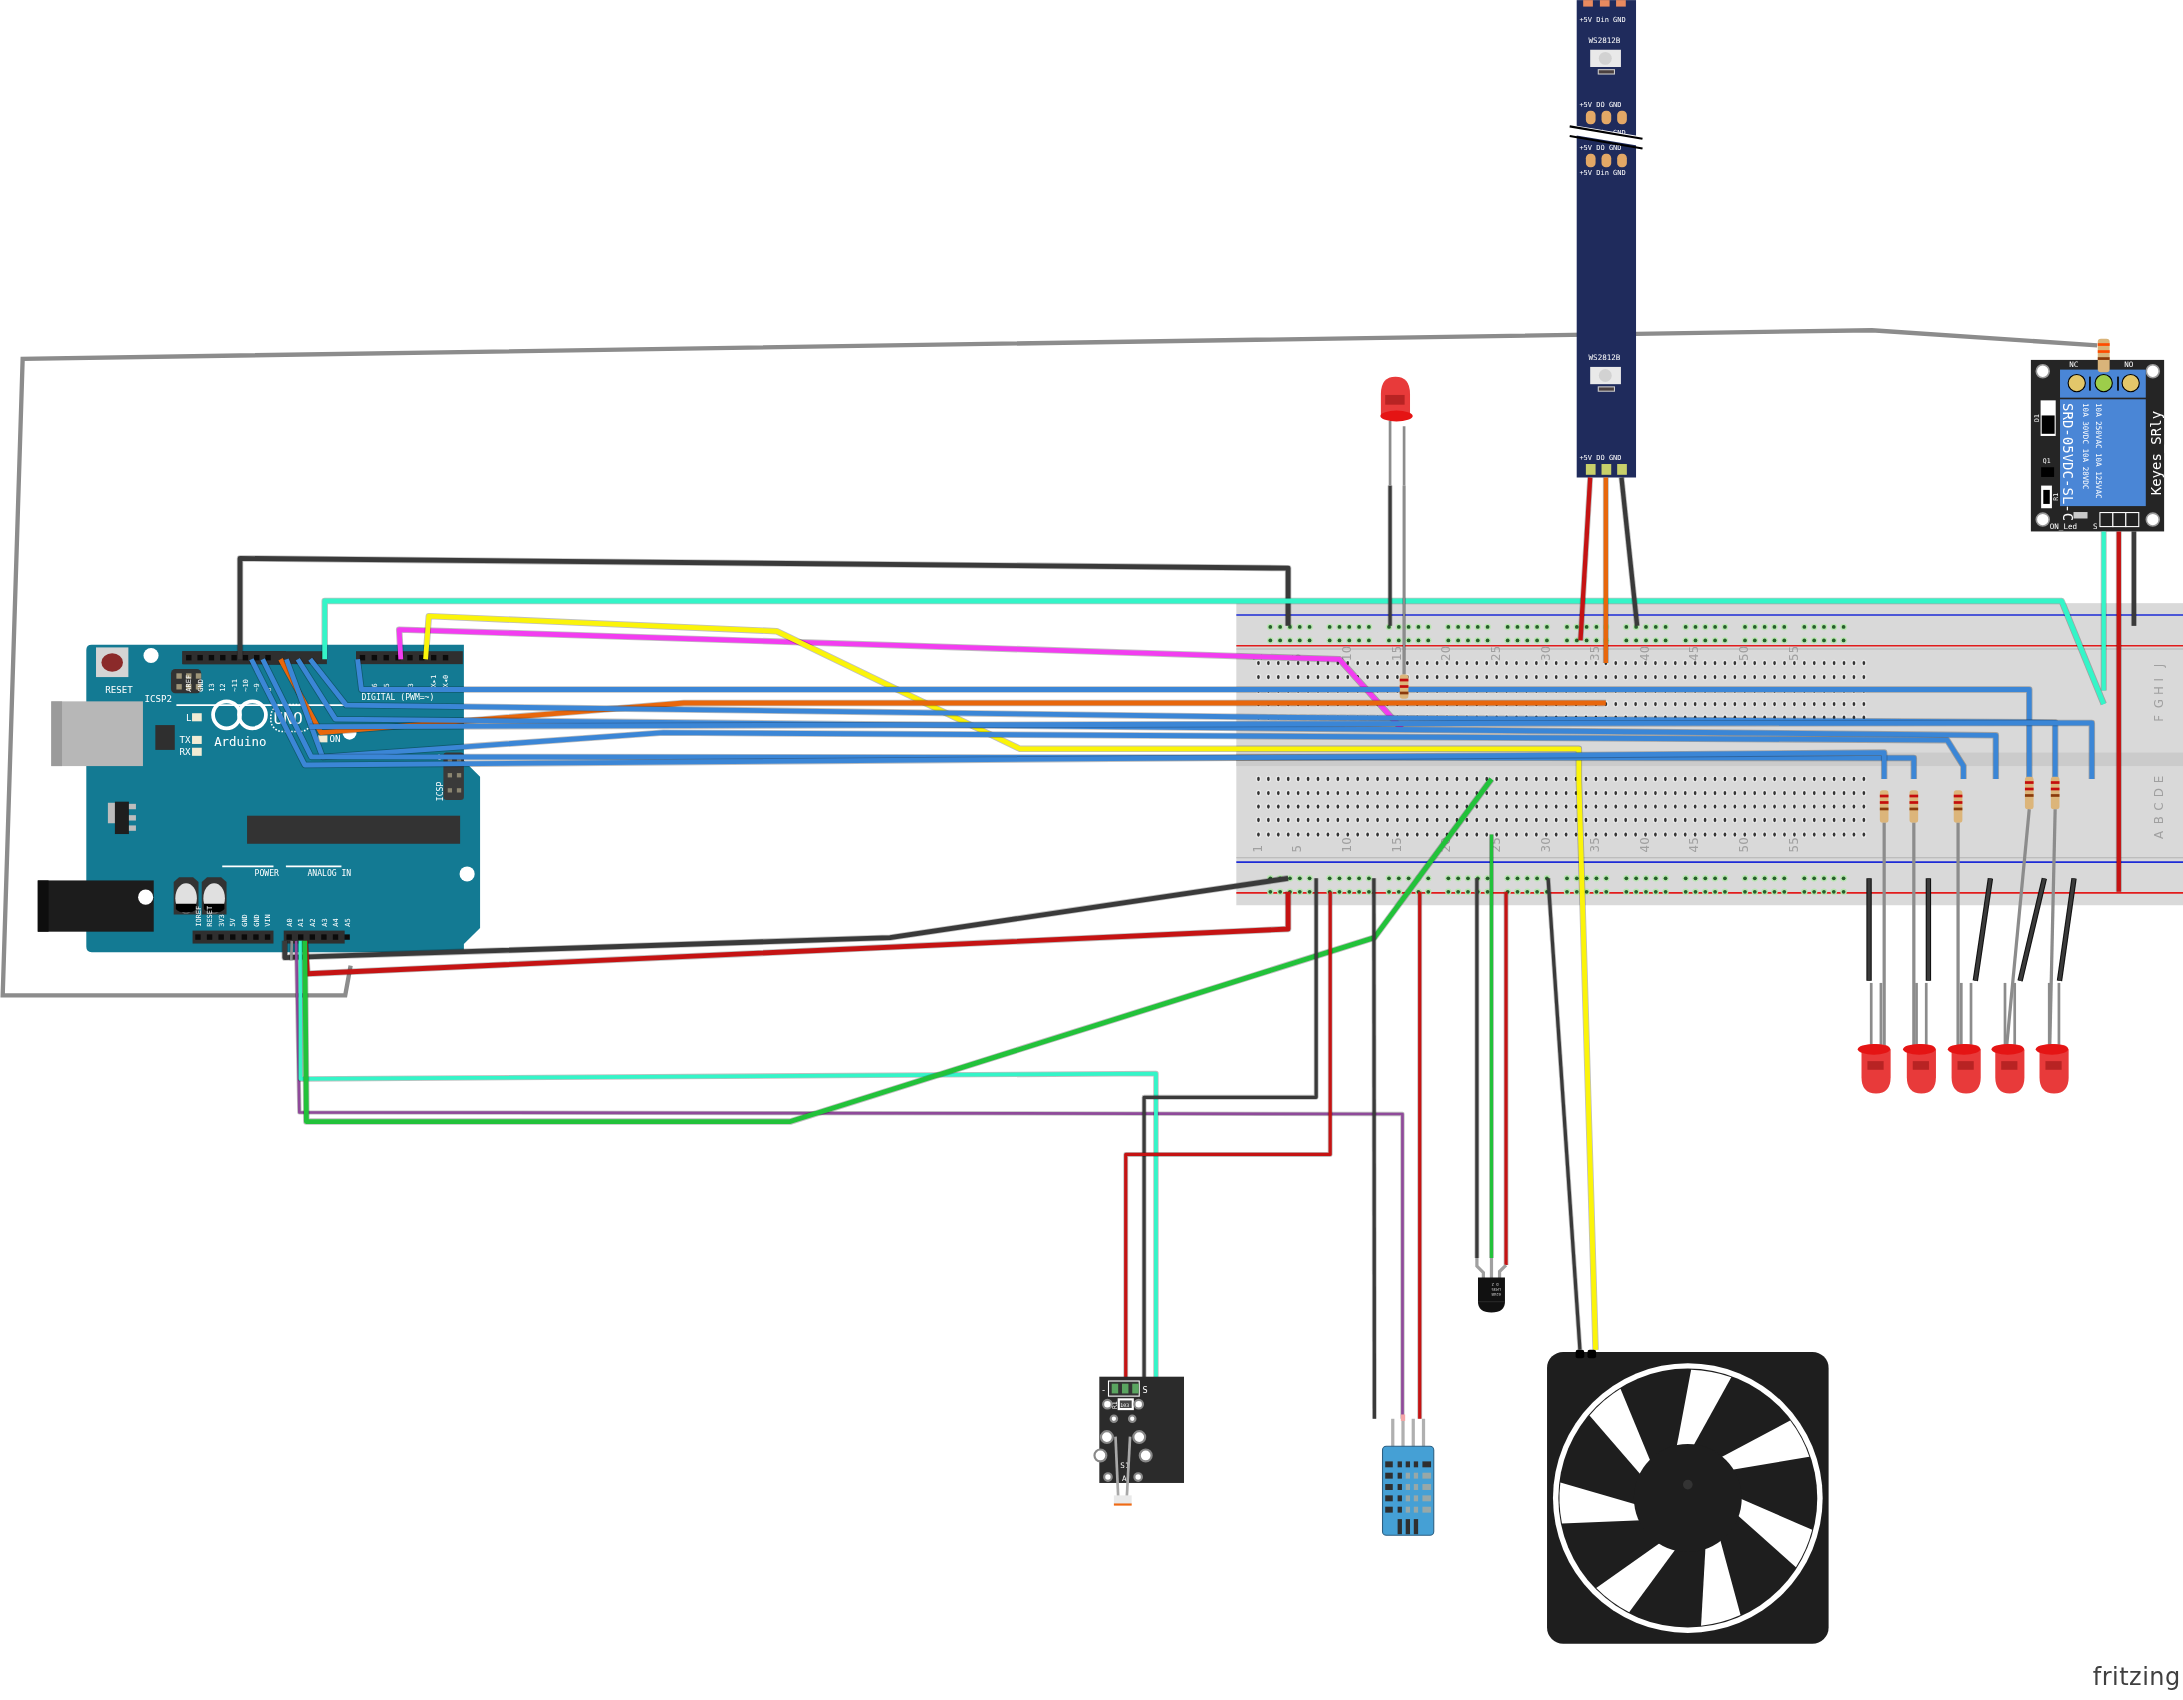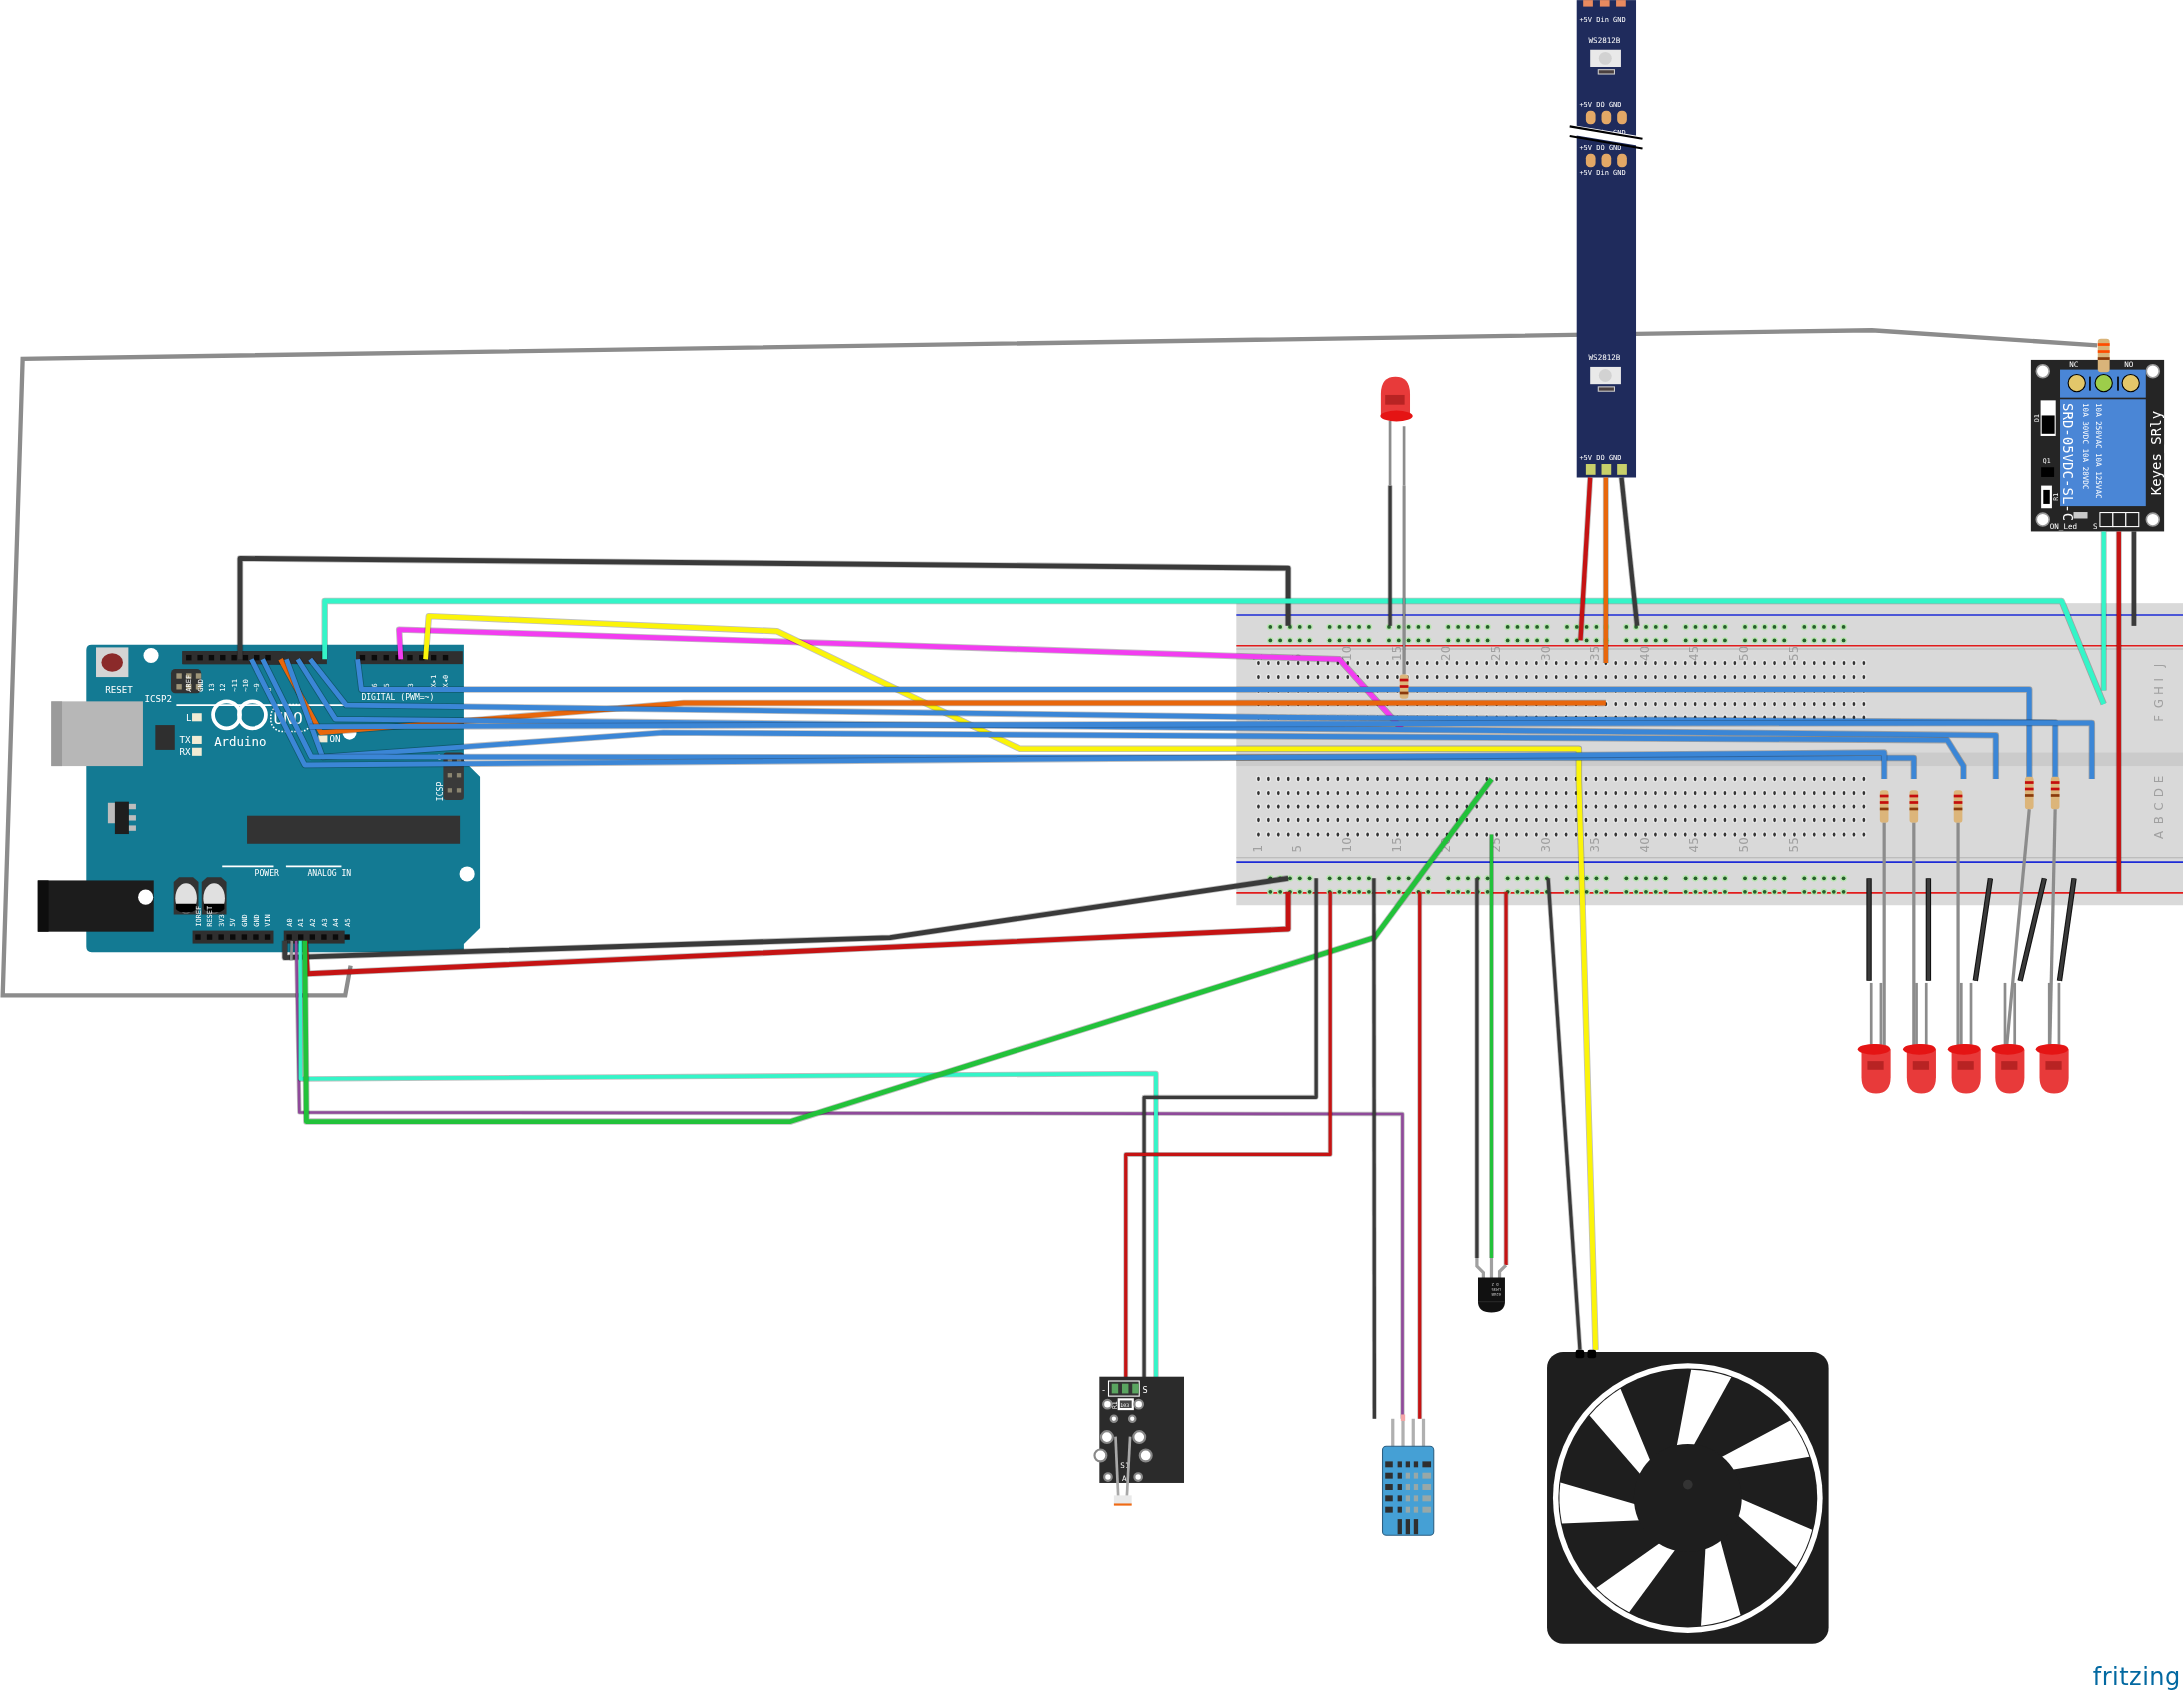--- a/index.html
+++ b/index.html
@@ -1,20 +1,20 @@
 <!DOCTYPE html>
 <html style="font-size:8.6px"><head>
 <meta charset="utf-8">
 <style>
   html, body { margin:0; padding:0; background:#ffffff; }
   body { width:2183px; height:1701px; position:relative; overflow:hidden; font-family:"DejaVu Sans Mono", monospace; }
   svg { position:absolute; left:0; top:0; }
   .silk { fill:#ffffff; font-family:"DejaVu Sans Mono", monospace; }
   .bbnum { fill:#a0a0a0; font-family:"DejaVu Sans", sans-serif; font-size:22px; }
-  .wm { position:absolute; right:2.2px; bottom:9.7px; font-family:"DejaVu Sans", sans-serif; font-size:24px; color:#0369a1; letter-spacing:0.5px; }
+  .wm { position:absolute; right:2.2px; bottom:9.7px; font-family:"DejaVu Sans", sans-serif; font-size:24px; color:#404040; letter-spacing:0.5px; }
 </style>
 </head>
 <body>
 
 <svg id="canvas" width="2183" height="1701" viewBox="0 0 4047 3153" xmlns="http://www.w3.org/2000/svg">
 
   <g>
     <polyline points="3888,640 3470,612 42,665 5,1845 640,1845 650,1790" fill="none" stroke="#8c8c8c" stroke-width="8"></polyline>
   </g>
 

